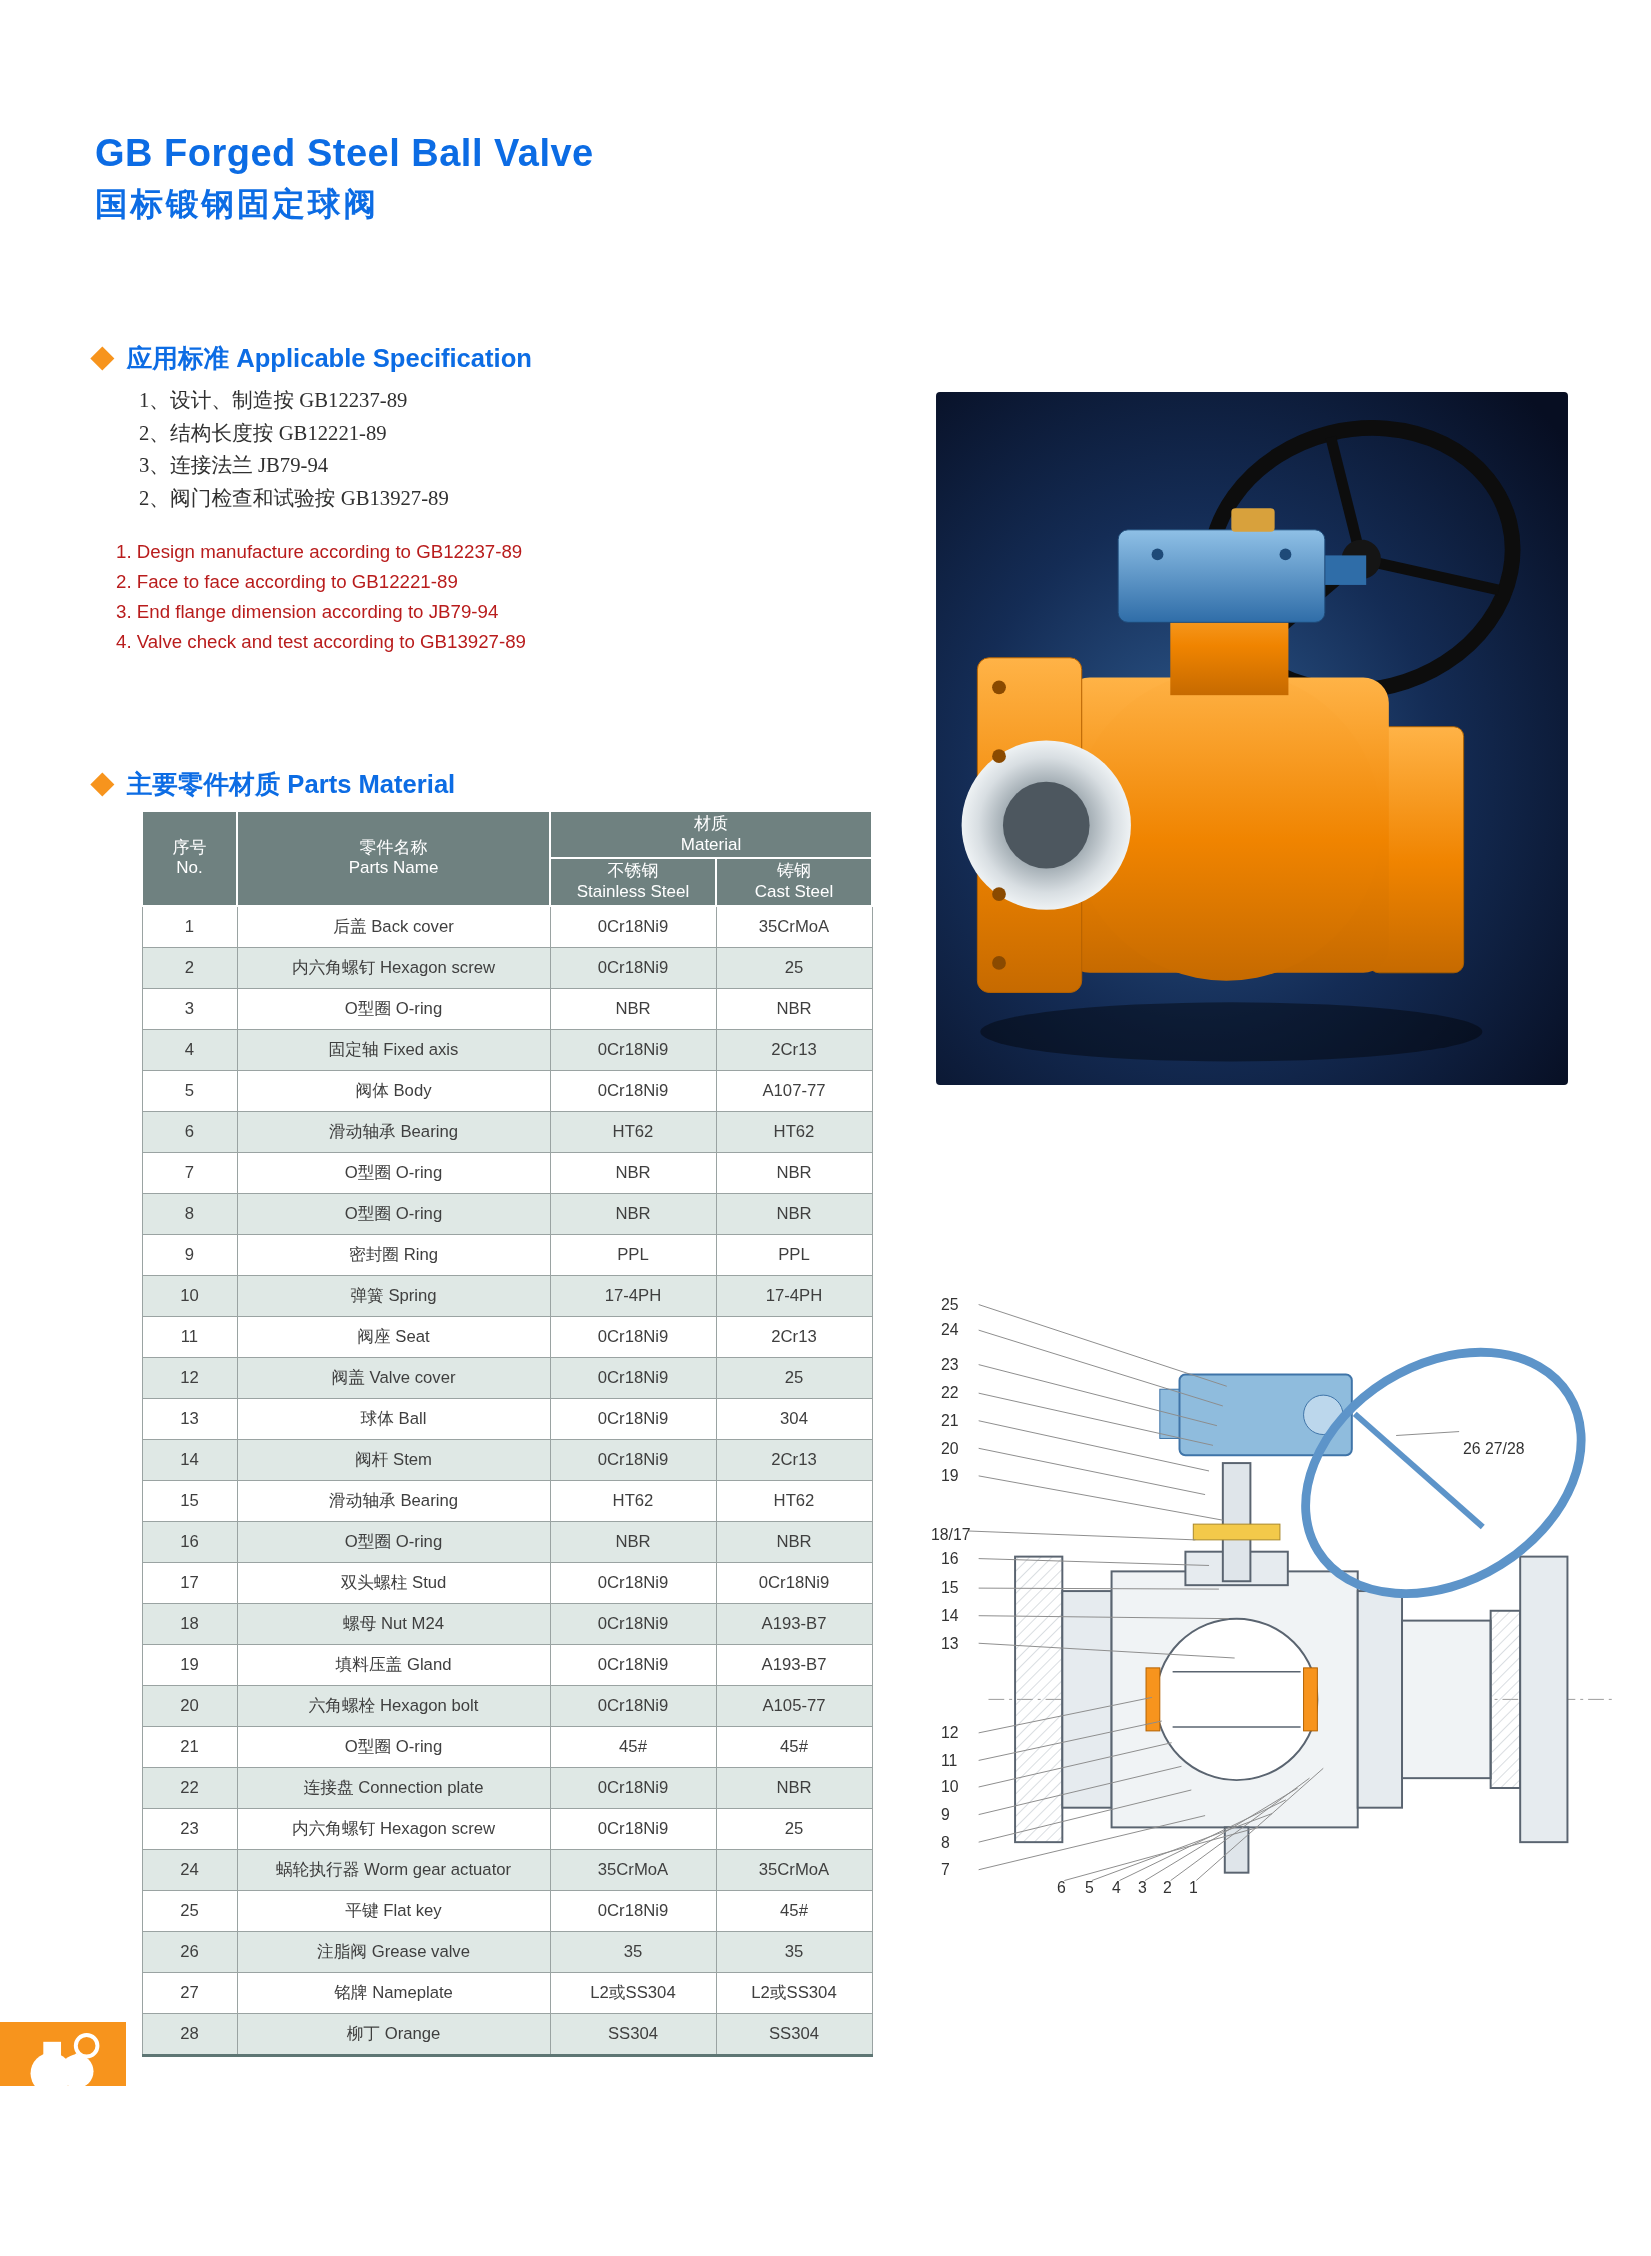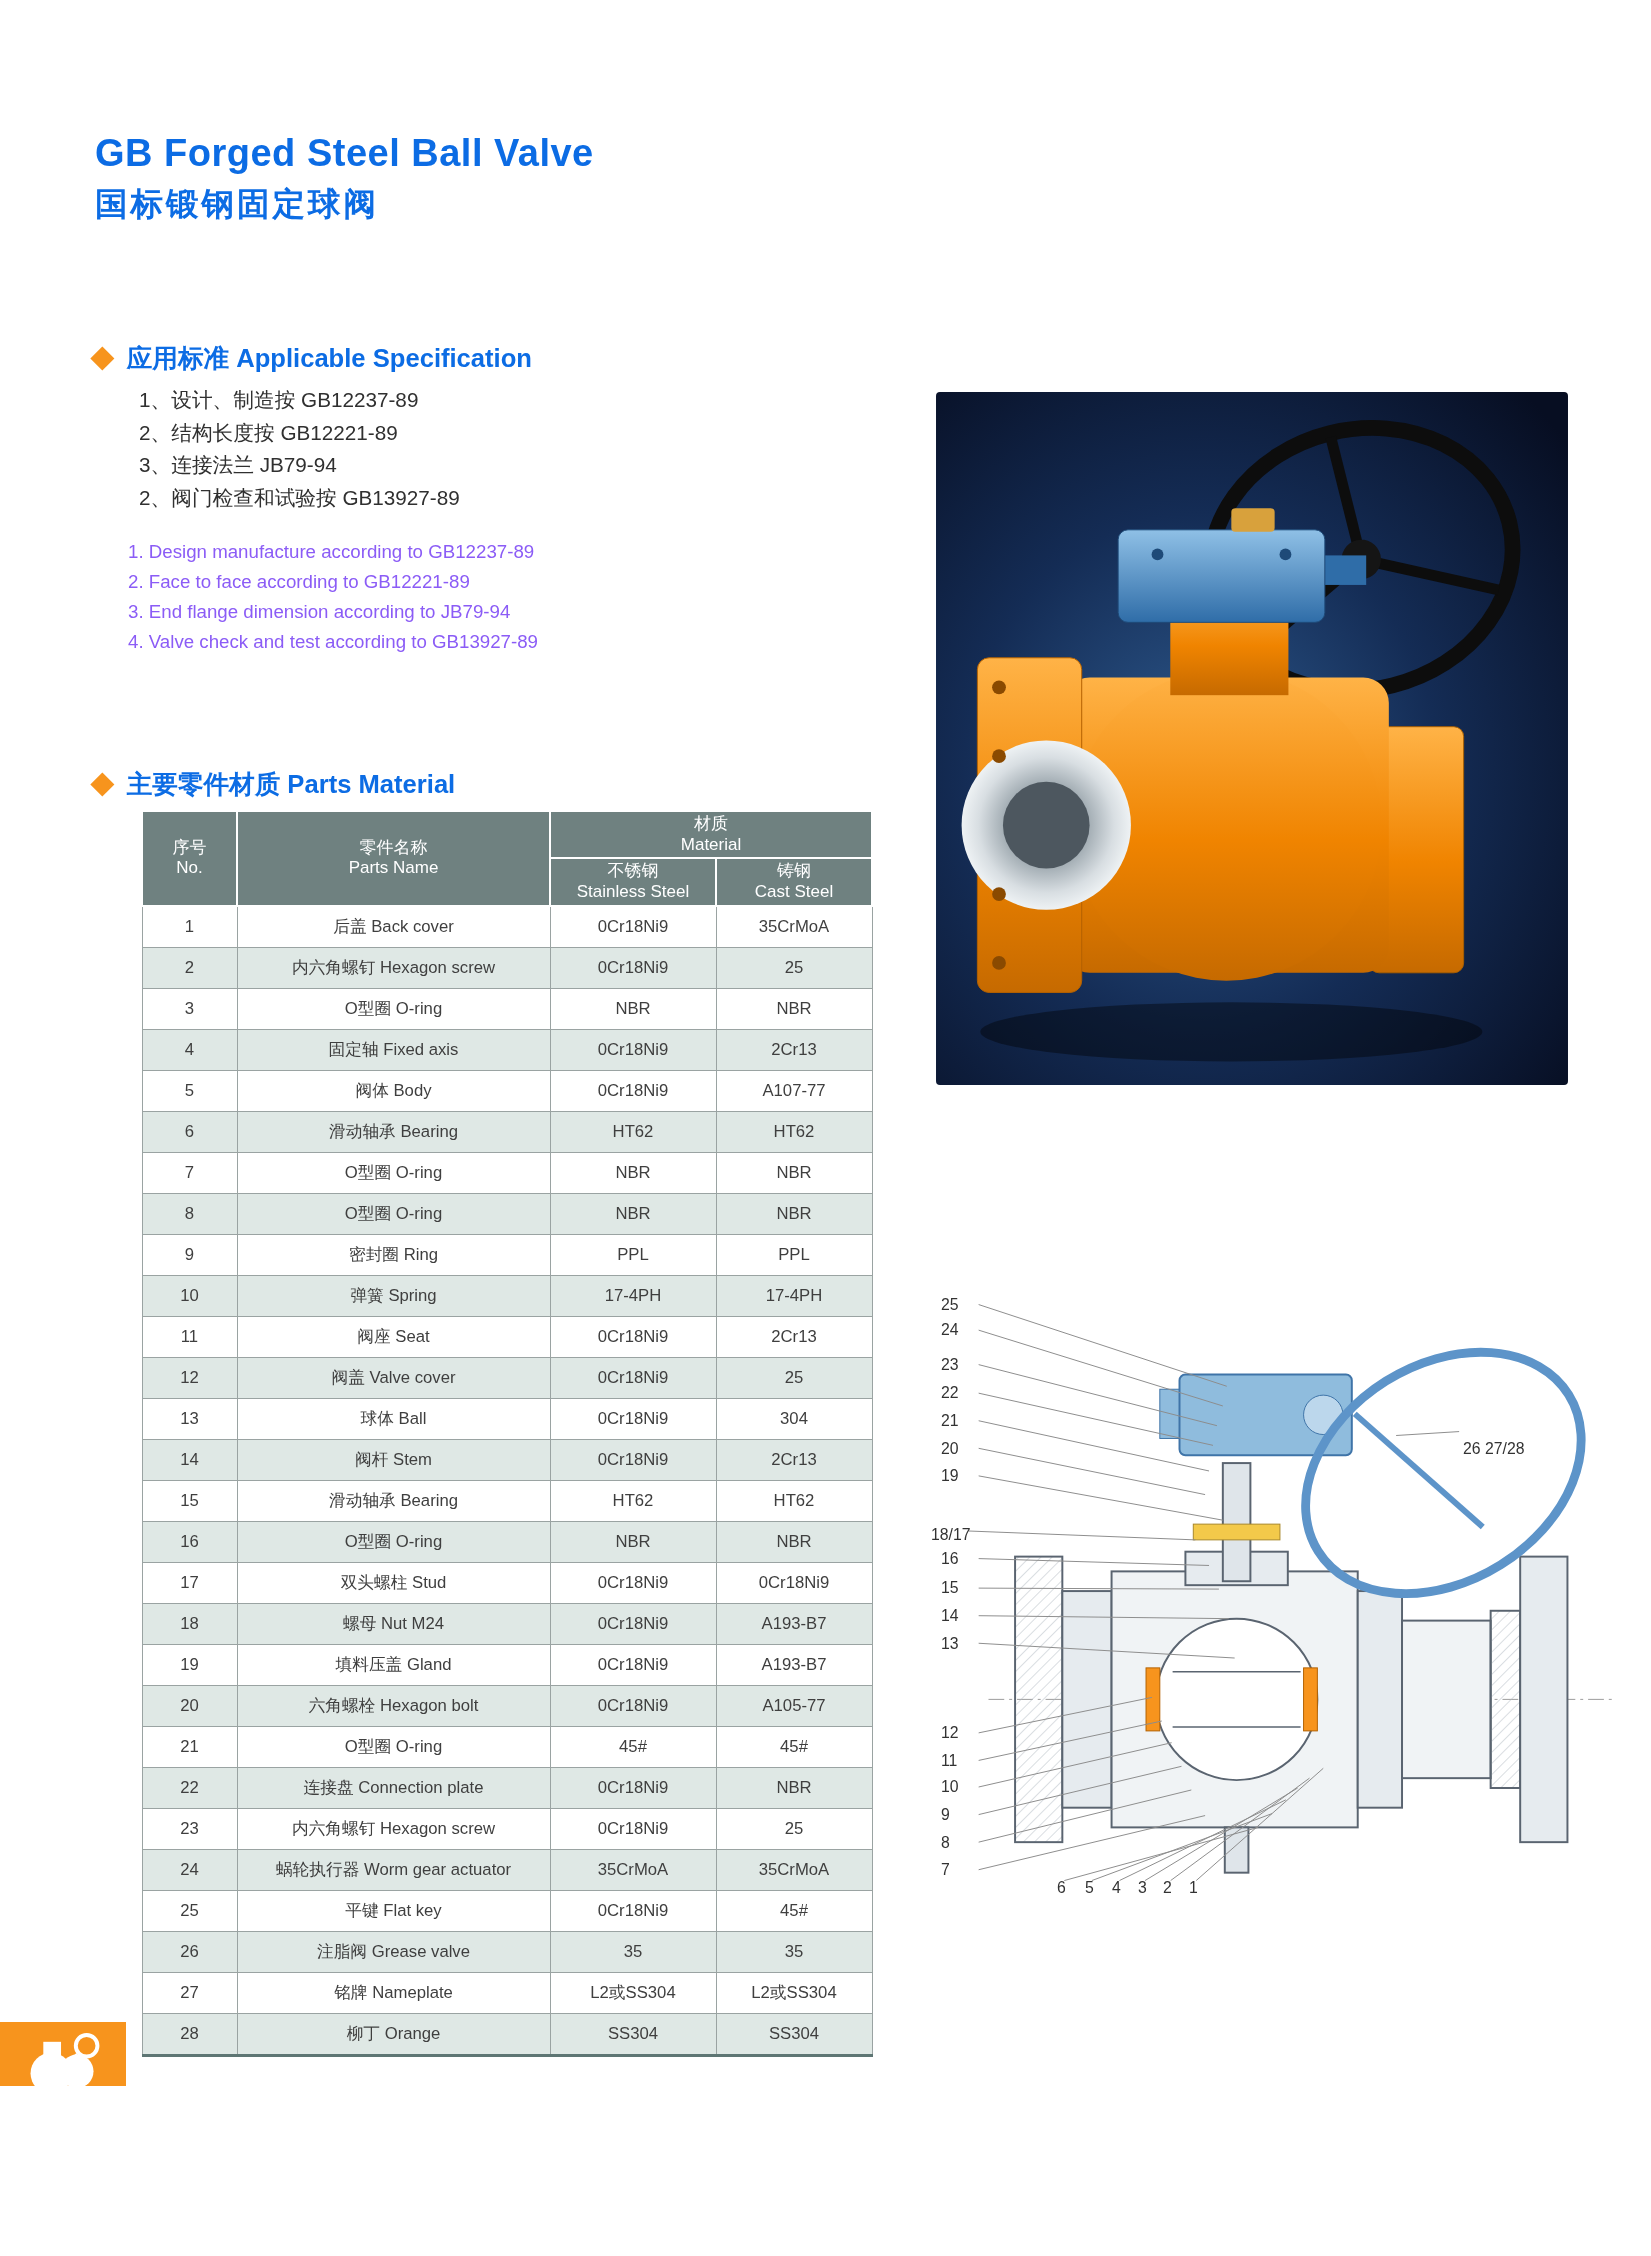--- a/index.html
+++ b/index.html
@@ -12,22 +12,22 @@
 
   
   .section-heading{position:absolute;display:flex;align-items:center;gap:16px;}
   #spec-heading{left:94px;top:341px;}
   #parts-heading{left:94px;top:767px;}
   .diamond{width:16.7px;height:16.7px;background:#f7941d;transform:rotate(45deg);flex:0 0 auto;}
   .heading-text{font-size:25.6px;font-weight:bold;color:#0c6ce4;}
 
   
   .spec-list{position:absolute;list-style:none;margin:0;padding:0;}
-  .spec-list-zh{left:139px;top:384px;font-size:20.7px;color:#303030;line-height:32.5px;}
-  .spec-list-en{left:128px;top:537px;font-size:18.7px;color:#8b5cf6;line-height:30px;}
+  .spec-list-zh{left:139px;top:384px;font-size:20.7px;color:#303030;line-height:32.5px;font-family:Liberation Serif, serif;}
+  .spec-list-en{left:116px;top:537px;font-size:18.7px;color:#b91c1c;line-height:30px;}
 
   
   .parts-table{position:absolute;left:141px;top:810px;width:730px;border-collapse:collapse;table-layout:fixed;font-size:16.7px;color:#3f3f3f;}
   .parts-table th{background:#6f8180;color:#fff;font-weight:normal;border:2px solid #fff;padding:2px 0;font-size:17px;line-height:1.22;text-align:center;vertical-align:middle;}
   .parts-table thead tr.tier-top th.span-two{height:37px;}
   .parts-table th .h-zh,.parts-table th .h-en{display:block;}
   .parts-table td{border:1px solid #9aa3a2;text-align:center;height:40px;padding:0 2px;background-clip:padding-box;}
   .parts-table tbody tr:nth-child(even) td{background:#dfe8e5;}
   .parts-table tbody tr:last-child td{border-bottom:3px solid #5e7674;}
 

